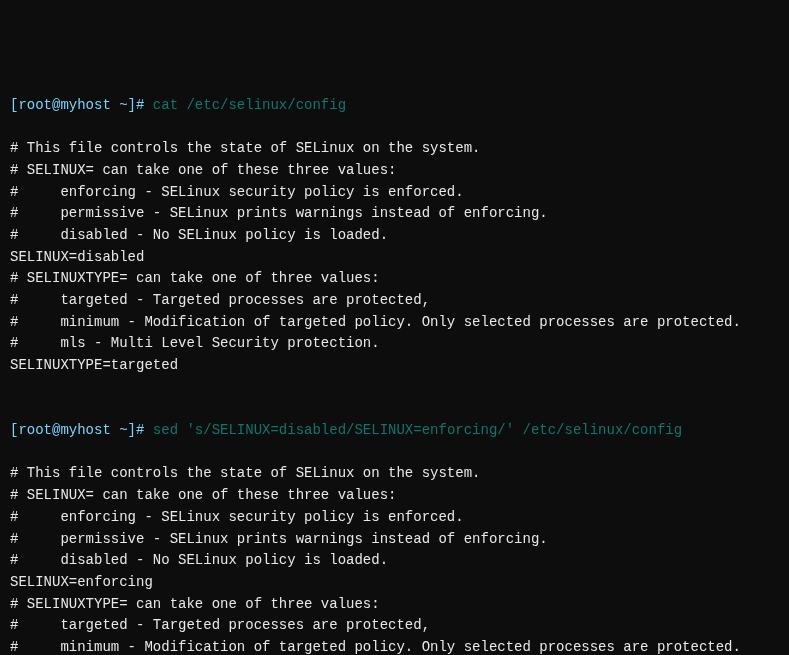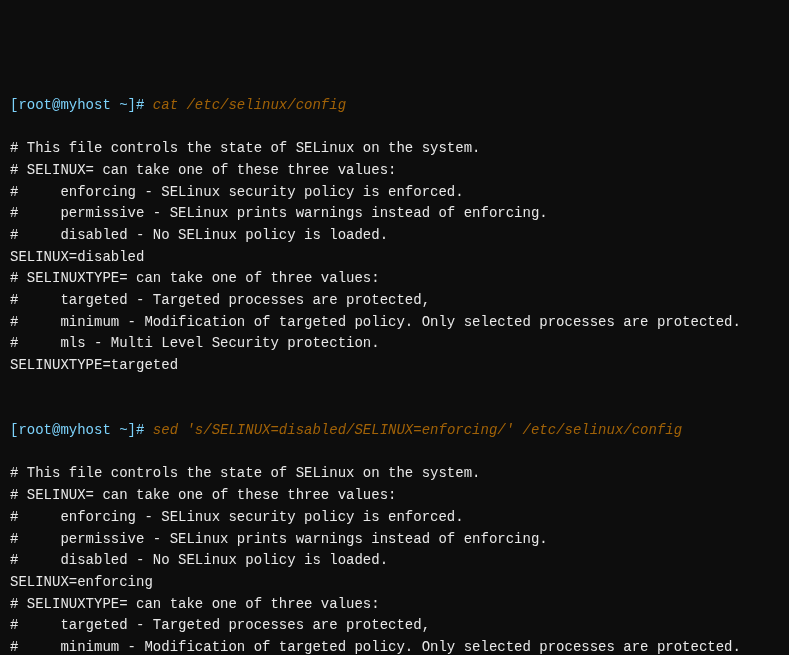--- a/index.html
+++ b/index.html
@@ -16,22 +16,21 @@
       white-space: pre;
     }
     .terminal {
       width: 100%;
       height: 100%;
     }
     .prompt {
       color: #7dd3fc;
     }
     .cmd {
-      color: #a16207;
-      font-style: italic;
+      color: #0f766e;
     }
     .output {
       color: #e8e8e8;
     }
   </style>
 </head>
 <body>
 
 
 

